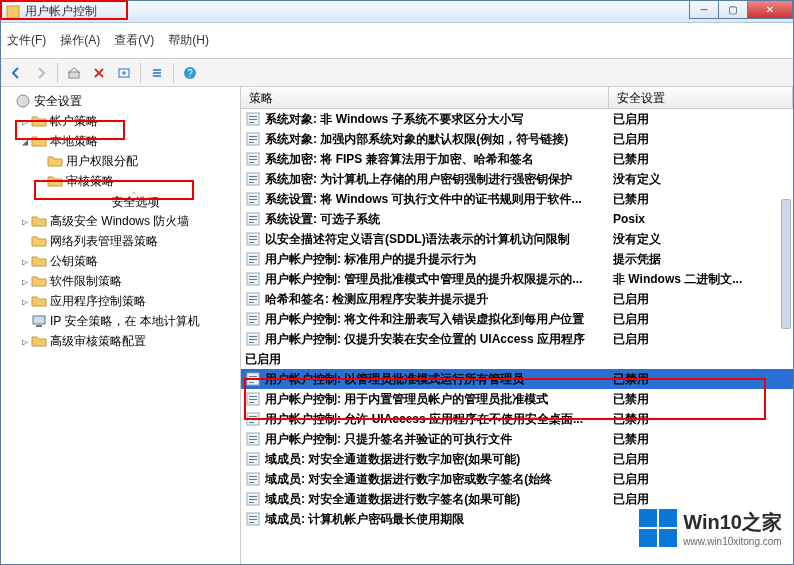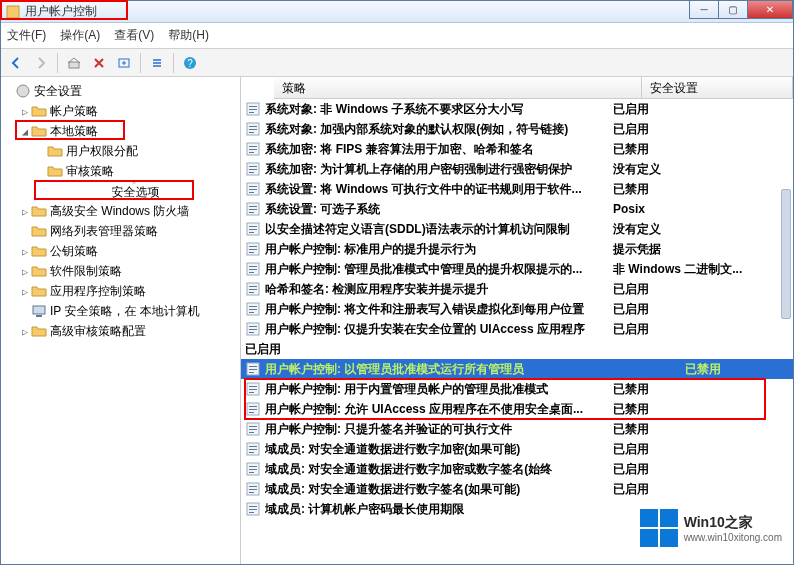--- a/index.html
+++ b/index.html
@@ -4,52 +4,52 @@
 <style>
   * { box-sizing: border-box; margin: 0; padding: 0; }
   body { font-family: "Microsoft YaHei", Tahoma, sans-serif; font-size: 12px; background: #fff; width: 794px; height: 565px; overflow: hidden; position: relative; }
   .window { display: flex; flex-direction: column; height: 100%; border: 1px solid #5a7aa0; }
   .titlebar { height: 22px; background: linear-gradient(#f5f9ff,#dbe8f7); border-bottom: 1px solid #b0c5de; display: flex; align-items: center; padding: 0 4px; position: relative; }
   .titlebar .t-icon { width: 16px; height: 16px; margin-right: 4px; }
   .titlebar .title { font-size: 12px; color: #333; }
   .winbtns { position: absolute; right: 0; top: 0; display: flex; }
   .winbtn { width: 30px; height: 18px; border: 1px solid #5a7aa0; border-top: none; margin-left: -1px; display:flex; align-items:center; justify-content:center; font-size:10px; color:#333; background:linear-gradient(#f5f9ff,#dbe8f7); }
   .winbtn.close { background: linear-gradient(#e88,#c33); color:#fff; width: 46px; }
-  .menubar { height: 26px; display: flex; align-items: center; padding: 0 6px; gap: 14px; border-bottom: 1px solid #d0d0d0; }
+  .menubar { height: 36px; display: flex; align-items: center; padding: 0 6px; gap: 14px; border-bottom: 1px solid #d0d0d0; }
   .menubar span { color:#333; }
   .toolbar { height: 28px; display: flex; align-items: center; padding: 0 4px; gap: 3px; border-bottom: 1px solid #d0d0d0; background:#f4f4f4; }
   .tbtn { width: 22px; height: 22px; display:flex; align-items:center; justify-content:center; border:1px solid transparent; }
   .tsep { width:1px; height:20px; background:#ccc; margin:0 2px; }
   .body { flex:1; display:flex; min-height:0; }
   .tree { width: 240px; border-right: 1px solid #ccc; overflow-y: auto; padding: 4px 2px; }
   .tree-item { display:flex; align-items:center; height:20px; padding:0 2px; white-space:nowrap; cursor:default; }
   .tree-item .exp { width:12px; text-align:center; color:#666; font-family:monospace; font-size:10px; }
   .tree-item .ic { width:16px; height:16px; margin-right:3px; }
   .tree-item .lbl {}
   .folder-ic { fill:#f6c96b; stroke:#c79a3a; }
   .gear-ic { fill:#dcdcdc; stroke:#888; }
   .list { flex:1; display:flex; flex-direction:column; min-width:0; }
-  .list-header { height:22px; display:flex; border-bottom:1px solid #ccc; background:linear-gradient(#fdfdfd,#ececec);margin-left:33px; }
+  .list-header { height:22px; display:flex; border-bottom:1px solid #ccc; background:linear-gradient(#fdfdfd,#ececec); }
   .list-header div { padding:3px 8px; border-right:1px solid #ccc; font-size:12px; }
   .col1 { width: 368px; }
   .col2 { flex:1; }
   .list-body { flex:1; overflow-y:auto; position:relative;font-weight:bold; }
   .row { display:flex; height:20px; align-items:center; cursor:default; }
   .row .c1 { width:368px; display:flex; align-items:center; padding-left:4px; white-space:nowrap; overflow:hidden; text-overflow:ellipsis; }
   .row .c1 .ric { width:16px; height:16px; margin-right:4px; flex-shrink:0; }
   .row .c1 .rtxt { overflow:hidden; text-overflow:ellipsis; }
   .row .c2 { flex:1; padding-left:4px; white-space:nowrap; overflow:hidden; text-overflow:ellipsis; }
-  .row.sel { background:#2a6fd4; color:#bef264;text-align:center; }
+  .row.sel { background:#2a6fd4; color:#000000; }
   .scrollbar-handle { position:absolute; right:2px; top:90px; width:10px; height:130px; background:#cfd8e6; border:1px solid #a8b4c8; border-radius:2px; }
   .hi { position:absolute; border:2px solid #e00; pointer-events:none; }
   .watermark { position:absolute; right:12px; bottom:18px; display:flex; align-items:center; gap:6px; }
   .wm-logo { display:grid; grid-template-columns:18px 18px; grid-template-rows:18px 18px; gap:2px; }
   .wm-logo div { background:#0b77d7; }
   .wm-text { display:flex; flex-direction:column; }
-  .wm-text .big { font-size:14px; font-weight:bold; color:#2a2a2a; }
+  .wm-text .big { font-size:20px; font-weight:bold; color:#2a2a2a; }
   .wm-text .small { font-size:10px; color:#666; }
 </style>
 </head>
 <body>
 
 <div class="window">
 
   <div class="titlebar">
     <svg class="t-icon" viewBox="0 0 16 16">
         <rect x="2" y="2" width="12" height="12" fill="#f6c96b" stroke="#c79a3a"></rect>

